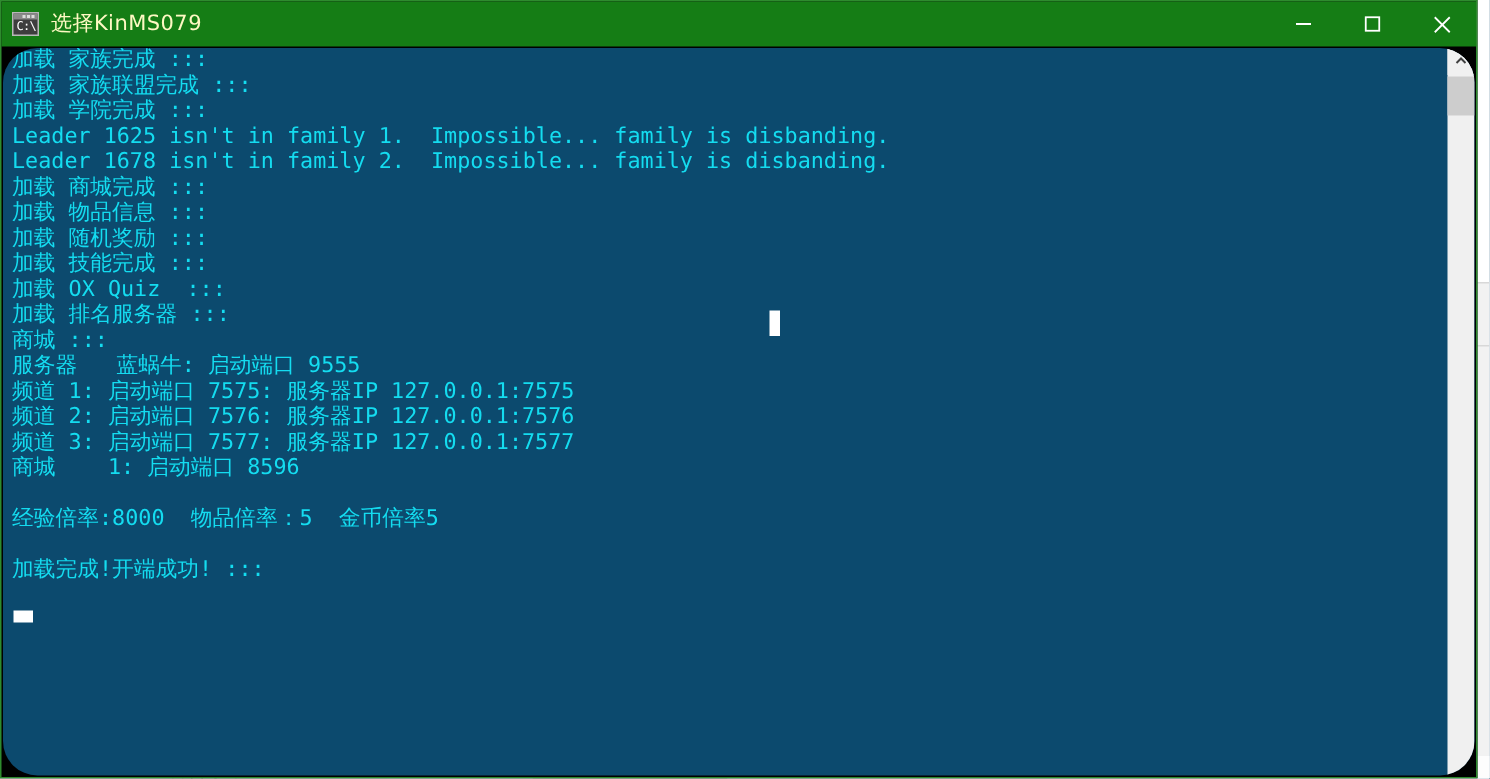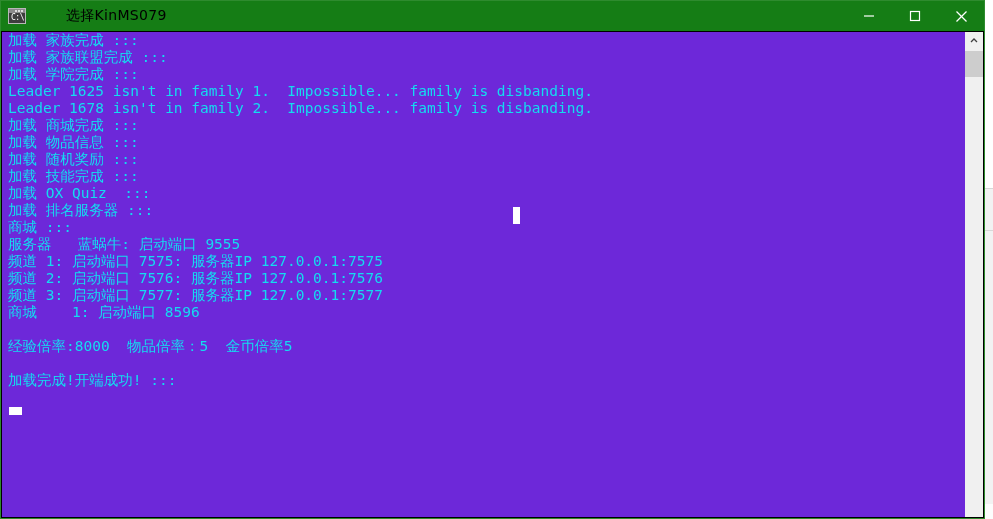--- a/index.html
+++ b/index.html
@@ -143,25 +143,24 @@
     position: absolute;
     left: 2px;
     top: 4px;
     font-family: "DejaVu Sans Mono", monospace;
     font-size: 8px;
     color: #ffffff;
     line-height: 9px;
     letter-spacing: -0.5px;
   }
   #title-text {
-    color: #000000;
+    color: #fef9c3;
     font-size: 14px;
     font-family: "DejaVu Sans", sans-serif;
     letter-spacing: 0.3px;
-    margin-left: 32px;
   }
   #window-controls {
     position: absolute;
     right: 0;
     top: 0;
     height: 30px;
     display: flex;
   }
   .wctl {
     width: 46px;
@@ -280,21 +279,21 @@
       </div>
       <div class="wctl">
         <svg width="13" height="13" viewBox="0 0 13 13">
           <line x1="1.5" y1="1.5" x2="11.5" y2="11.5" stroke="#ffffff" stroke-width="1.2"></line>
           <line x1="11.5" y1="1.5" x2="1.5" y2="11.5" stroke="#ffffff" stroke-width="1.2"></line>
         </svg>
       </div>
     </div>
   </div>
 
-  <div id="console-body" style="background: #6d28d9;">
+  <div id="console-body" style="background: #0c4a6e; border-radius: 23px;">
     <div id="console-text" style="color: rgb(20, 220, 240);"><div class="ln">加载 家族完成 :::</div><div class="ln">加载 家族联盟完成 :::</div><div class="ln">加载 学院完成 :::</div><div class="ln">Leader 1625 isn't in family 1.  Impossible... family is disbanding.</div><div class="ln">Leader 1678 isn't in family 2.  Impossible... family is disbanding.</div><div class="ln">加载 商城完成 :::</div><div class="ln">加载 物品信息 :::</div><div class="ln">加载 随机奖励 :::</div><div class="ln">加载 技能完成 :::</div><div class="ln">加载 OX Quiz  :::</div><div class="ln">加载 排名服务器 :::</div><div class="ln">商城 :::</div><div class="ln">服务器   蓝蜗牛: 启动端口 9555</div><div class="ln">频道 1: 启动端口 7575: 服务器IP 127.0.0.1:7575</div><div class="ln">频道 2: 启动端口 7576: 服务器IP 127.0.0.1:7576</div><div class="ln">频道 3: 启动端口 7577: 服务器IP 127.0.0.1:7577</div><div class="ln">商城    1: 启动端口 8596</div><div class="ln"></div><div class="ln">经验倍率:8000  物品倍率：5  金币倍率5</div><div class="ln"></div><div class="ln">加载完成!开端成功! :::</div></div>
 
     <div class="caret" id="caret-mid"></div>
     <div class="caret" id="caret-bottom"></div>
 
     <div id="scrollbar">
       <div id="sb-up">
         <svg class="sb-arrow" viewBox="0 0 8 8">
           <polyline points="1,5 4,2 7,5" fill="none" stroke="#404040" stroke-width="1.3"></polyline>
         </svg>

